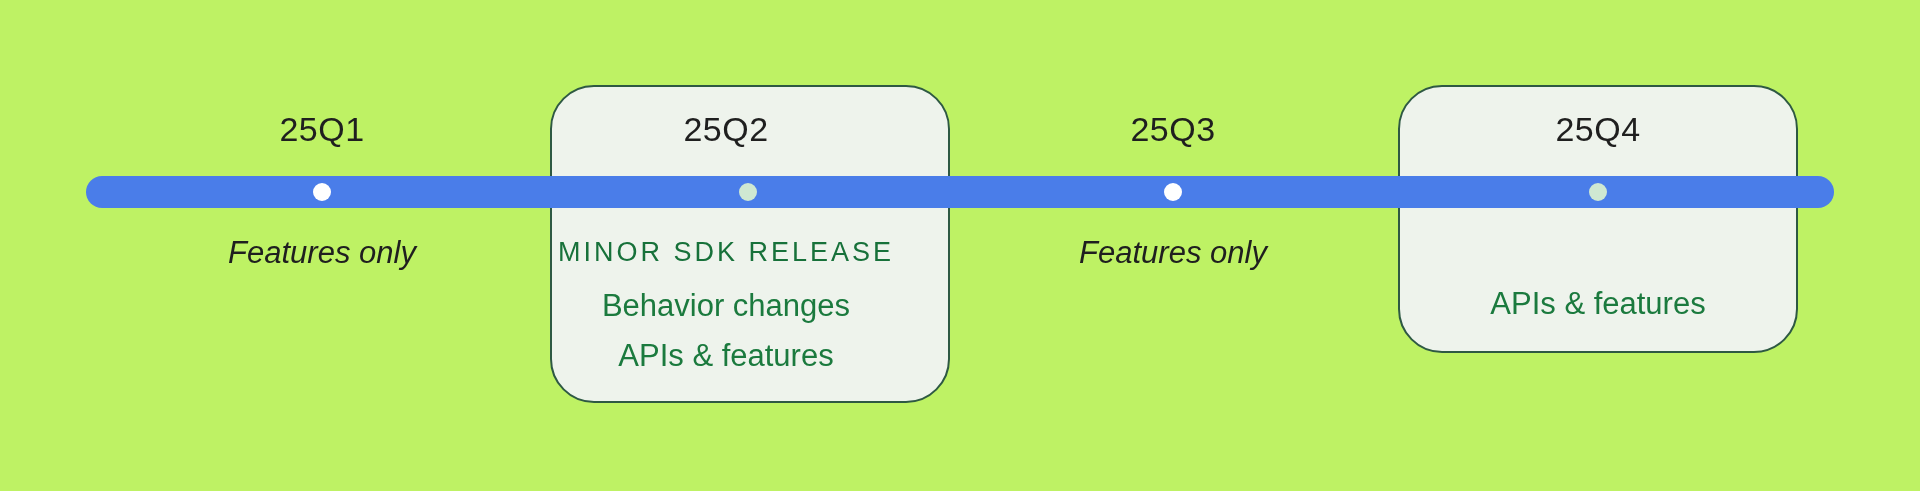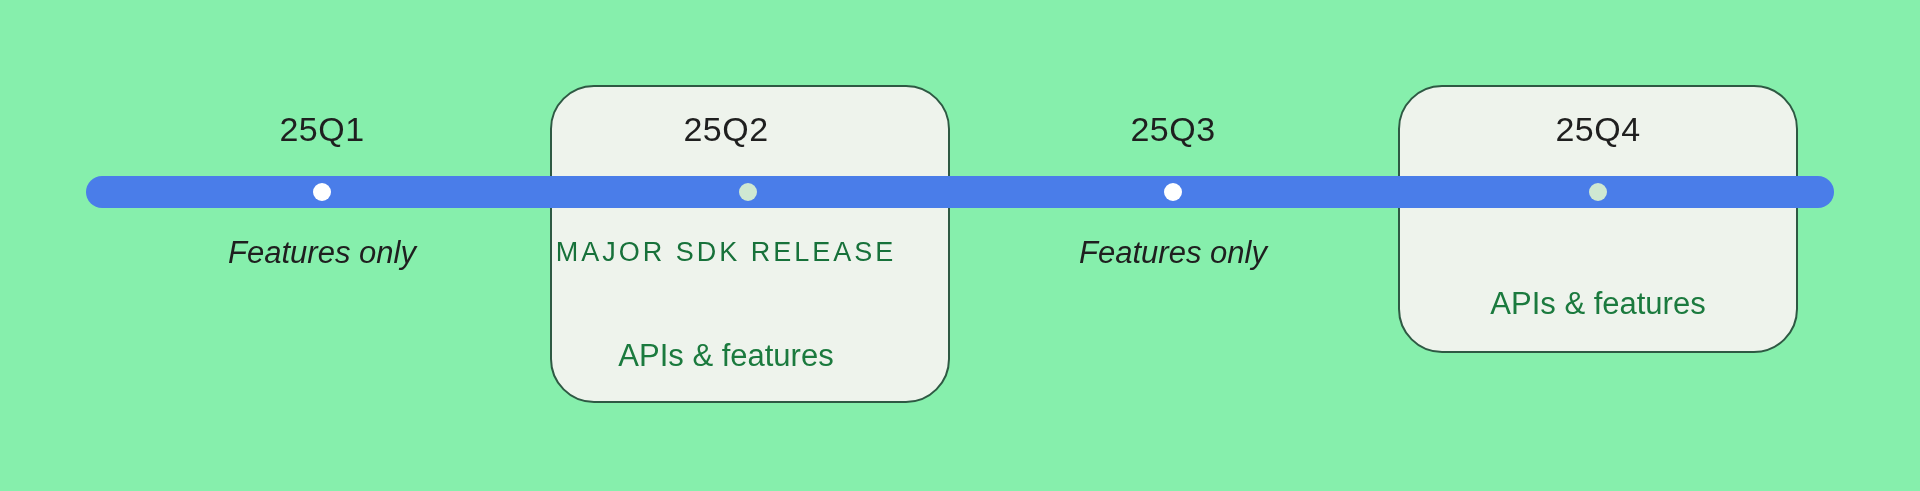--- a/index.html
+++ b/index.html
@@ -1,20 +1,20 @@
 <!DOCTYPE html>
 <html style="--bar_blue: #4A7DE9; --box_fill: #EEF3EC; --box_border: #2E5943; --dot_plain: #FFFFFF; --dot_boxed: #CFE8D2; --green_heading: #17713A; --green_body: #1B7A3E; --text_dark: #1F1F1F;"><head>
 <meta charset="utf-8">
 <style>
   html, body { margin: 0; padding: 0; background: #ffffff; }
   .canvas {
     position: relative;
     width: 1920px;
     height: 491px;
-    background: #86efac;
+    background: #bef264;
     font-family: "Liberation Sans", sans-serif;
     overflow: hidden;
   }
 
   
   .bar {
     position: absolute;
     left: 86px; top: 176px;
     width: 1748px; height: 32px;
     border-radius: 16px;
@@ -103,21 +103,22 @@
   <div class="dot dot-q3"></div>
   <div class="dot dot-q4"></div>
 
   <div class="quarter quarter-1">
     <div class="q-label">25Q1</div>
     <div class="q-note">Features only</div>
   </div>
 
   <div class="quarter quarter-2">
     <div class="q-label">25Q2</div>
-    <div class="q-heading">MAJOR SDK RELEASE</div>
+    <div class="q-heading">MINOR SDK RELEASE</div>
+    <div class="q-item item-0">Behavior changes</div>
     <div class="q-item item-1">APIs &amp; features</div>
   </div>
 
   <div class="quarter quarter-3">
     <div class="q-label">25Q3</div>
     <div class="q-note">Features only</div>
   </div>
 
   <div class="quarter quarter-4">
     <div class="q-label">25Q4</div>

